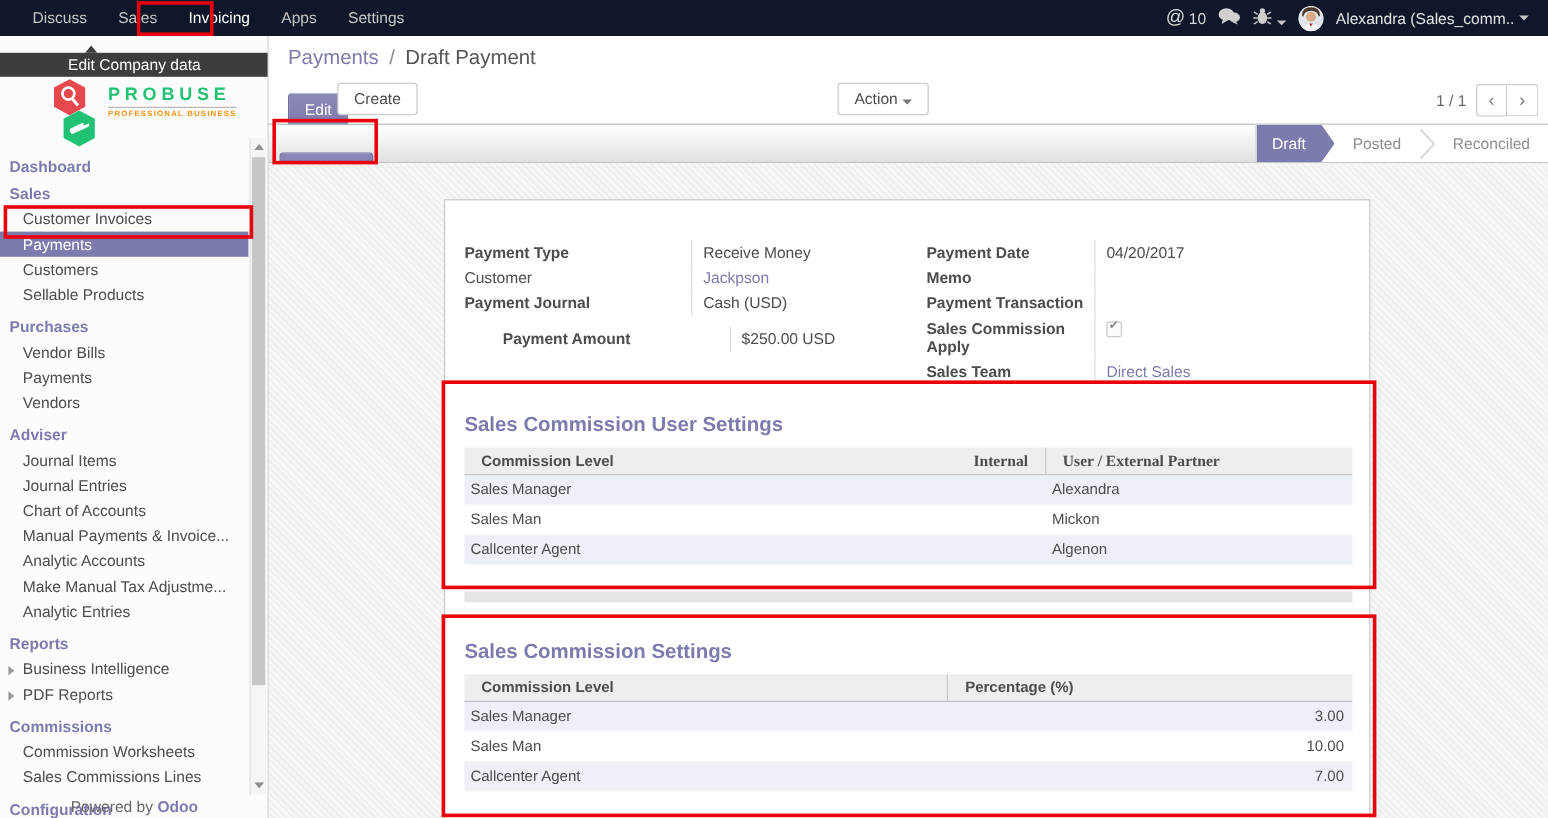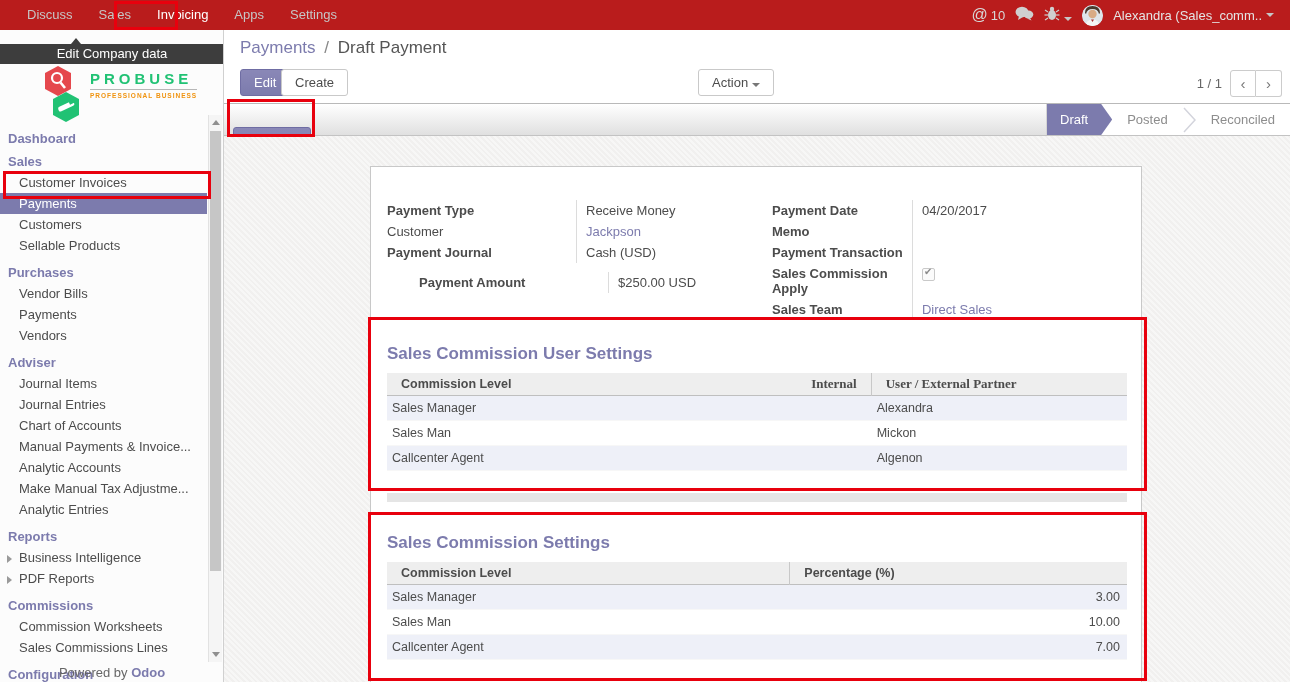--- a/index.html
+++ b/index.html
@@ -1,20 +1,20 @@
 <!DOCTYPE html>
 <html><head>
 <meta charset="utf-8">
 <style>
   * { box-sizing: border-box; margin: 0; padding: 0; }
   body { font-family: "Liberation Sans", "DejaVu Sans", sans-serif; }
   .page { position: relative; width: 1290px; height: 682px; overflow: hidden; background: #fff; font-size: 13px; color: #4c4c4c; }
 
   
-  .navbar { position: absolute; left: 0; top: 0; width: 1290px; height: 30px; background: #b91c1c; display: flex; justify-content: space-between; align-items: center; z-index: 10; }
+  .navbar { position: absolute; left: 0; top: 0; width: 1290px; height: 30px; background: #0f172a; display: flex; justify-content: space-between; align-items: center; z-index: 10; }
   .nav-left { display: flex; height: 30px; padding-left: 14px; }
   .nav-item { color: #c6c6c6; line-height: 30px; padding: 0 13px; cursor: pointer; }
   .nav-item.active { color: #fff; }
   .nav-right { display: flex; align-items: center; height: 30px; padding-right: 6px; }
   .nav-right > * { margin-right: 10px; }
   .mention { color: #d8d8d8; display: flex; align-items: center; }
   .mention .at { font-size: 16px; margin-right: 3px; }
   .caret-down { width: 0; height: 0; border-left: 4px solid transparent; border-right: 4px solid transparent; border-top: 4px solid #c6c6c6; display: inline-block; margin-left: 4px; }
   .avatar { width: 21px; height: 21px; border-radius: 50%; overflow: hidden; background: #cfd6dd; flex: 0 0 21px; }
   .user-name { color: #e4e4e4; white-space: nowrap; display: flex; align-items: center; }
@@ -45,21 +45,21 @@
   .main { position: absolute; left: 224px; top: 30px; width: 1066px; height: 564px; }
   .cp-divider { position: absolute; left: 446px; top: 0; height: 73px; border-left: 1px solid #e6e6e6; }
   .breadcrumb-row { position: absolute; left: 0; top: 0; width: 100%; height: 34px; background: #fff; }
   .breadcrumb { position: absolute; left: 16px; top: 8px; font-size: 17px; }
   .breadcrumb .parent { color: #7c7bad; cursor: pointer; }
   .breadcrumb .sep { color: #888; margin: 0 4px; }
   .breadcrumb .current { color: #555; }
   .actions-row { position: absolute; left: 0; top: 34px; width: 100%; height: 39px; background: #fff; }
   .btn { display: inline-block; border-radius: 3px; padding: 5px 13px; font-size: 13px; cursor: pointer; border: 1px solid #c9c9c9; background: #fff; color: #4c4c4c; }
   .btn-primary { background: linear-gradient(#8a88b7, #7c7bad); border-color: #6f6da3; color: #fff; }
-  .btn-edit { position: absolute; left: 16px; top: 5px; }
+  .btn-edit { position: absolute; left: 16px; top: 14px; }
   .btn-create { position: absolute; left: 57px; top: 5px; }
   .btn-action { position: absolute; left: 474px; top: 5px; }
   .pager { position: absolute; right: 8px; top: 6px; display: flex; align-items: center; }
   .pager-value { color: #666; margin-right: 8px; }
   .pager-btn { width: 26px; height: 27px; background: #fff; border: 1px solid #ccc; color: #777; font-size: 15px; text-align: center; line-height: 25px; cursor: pointer; }
   .pager-btn.prev { border-radius: 3px 0 0 3px; }
   .pager-btn.next { border-radius: 0 3px 3px 0; border-left: none; }
 
   .statusbar { position: absolute; left: 0; top: 73px; width: 100%; height: 33px; background: linear-gradient(#ffffff, #e0e0e0); border-top: 1px solid #b9b9b9; border-bottom: 1px solid #c3c3c3; }
   .btn-confirm { position: absolute; left: 9px; top: 3px; padding: 5px 15px; margin-top: 20px; }

